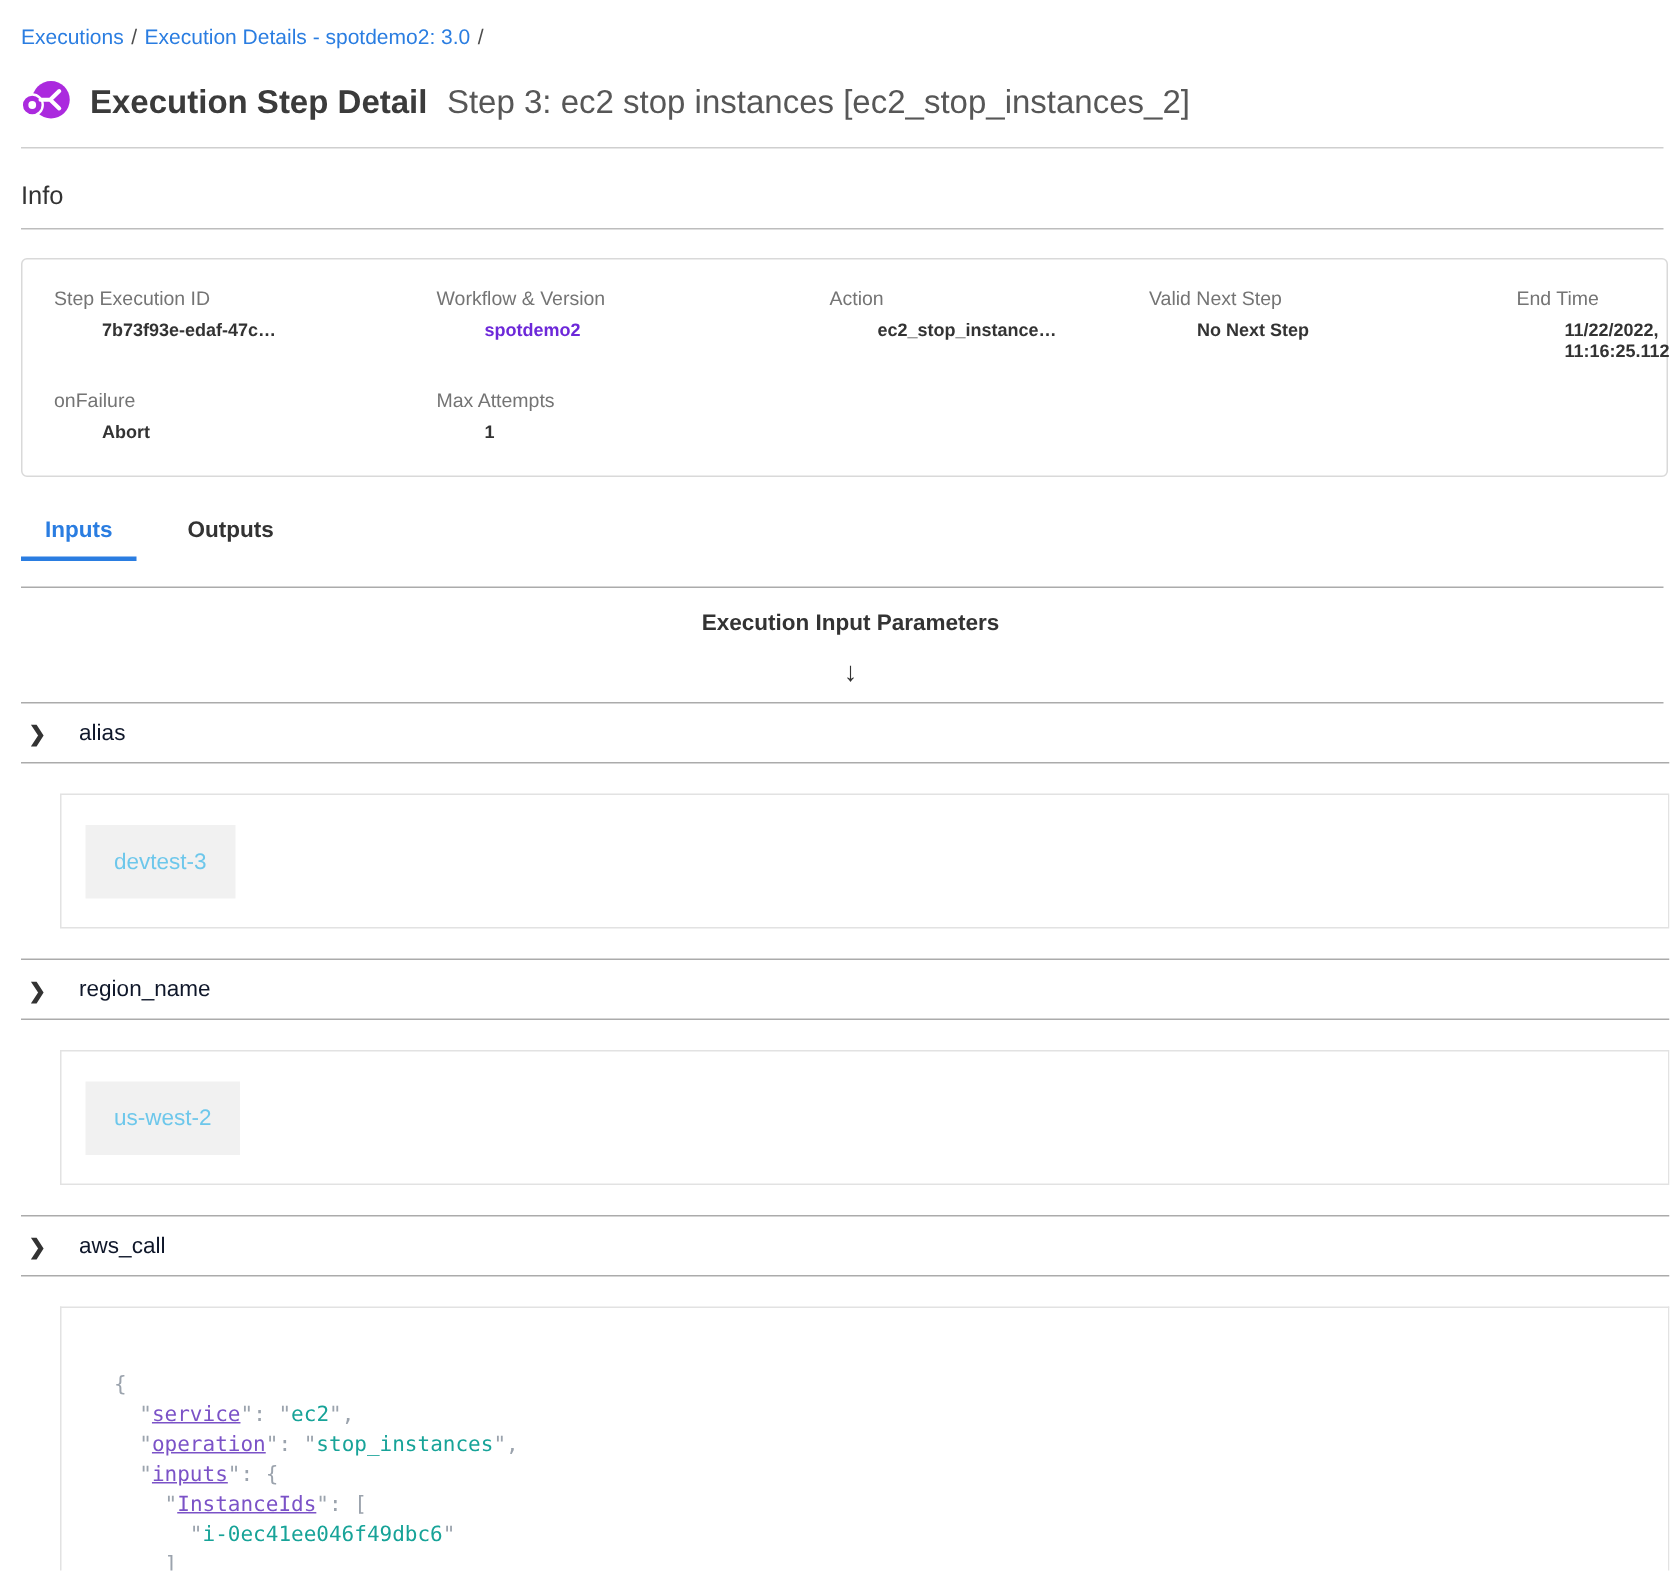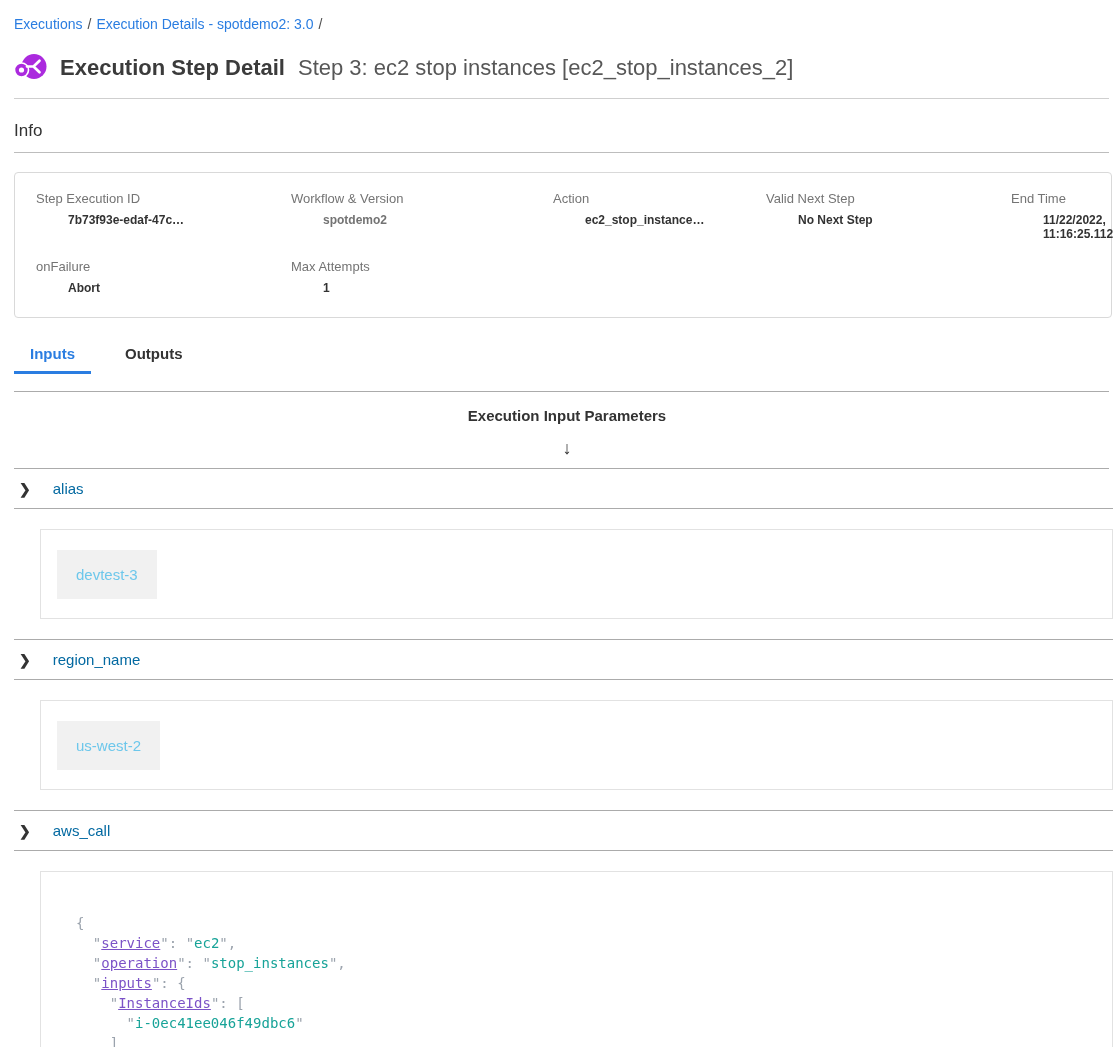--- a/index.html
+++ b/index.html
@@ -25,21 +25,21 @@
   .info-heading { margin:22px 14px 0 14px; font-size:17px; color:#333; }
   .info-divider { border-bottom:1px solid #bdbdbd; margin:11px 4px 0 14px; }
   .info-card {
     margin:19px 0 0 14px; width:calc(100% - 15px);
     border:1px solid #d9d9d9; border-radius:4px;
     padding:18px 0 22px 21px;
     display:grid; grid-template-columns:255px 262px 213px 245px 1fr; row-gap:18px;
   }
   .field-label { font-size:13px; color:#747474; }
   .field-value { margin-top:7px; font-size:12px; font-weight:700; color:#333;margin-left:32px; }
-  .field-value a { color:#737373; text-decoration:none; cursor:pointer; }
+  .field-value a { color:#6d28d9; text-decoration:none; cursor:pointer; }
   .status-value { display:flex; align-items:center; gap:7px; font-weight:400; }
   .status-icon { width:17px; height:17px; flex:0 0 17px; }
 
   
   .tabs { display:flex; margin:20px 0 0 14px; gap:18px; }
   .tab { padding:7px 16px 9px 16px; font-size:15px; font-weight:600; color:#333; cursor:pointer; border-bottom:3px solid transparent; }
   .tab.active { color:#2a7de1; border-bottom-color:#2a7de1; }
   .section-divider { border-bottom:1px solid #ababab; margin:17px 4px 0 14px; }
 
   
@@ -48,21 +48,21 @@
   .download-arrow { font-size:18px; font-weight:600; color:#333; cursor:pointer; line-height:1; }
   .params-header-divider { border-bottom:1px solid #ababab; margin:11px 4px 0 14px; }
 
   
   .param-row {
     margin-left:14px; height:40px;
     display:flex; align-items:center; gap:22px; padding-left:5px;
     border-bottom:1px solid #ababab; cursor:pointer;
   }
   .param-chevron { font-size:14px; font-weight:700; color:#333; }
-  .param-name { font-size:15px; color:#0369a1; }
+  .param-name { font-size:15px; color:#0f172a; }
   .param-body { margin-left:14px; padding:20px 0; border-bottom:1px solid #ababab; }
   .param-panel { margin-left:26px; border:1px solid #e2e2e2; background:#fff; }
   .param-panel.chip-panel { padding:20px 0 19px 16px; }
   .value-chip {
     display:inline-block; background:#f1f1f1; color:#6dc7eb;
     font-size:15px; padding:16px 19px; min-width:93px; text-align:center;
   }
   .param-panel.code-panel { padding:41px 0 30px 35px; border-bottom:none; }
   .code-block {
     margin:0; font-family:"DejaVu Sans Mono", monospace;

